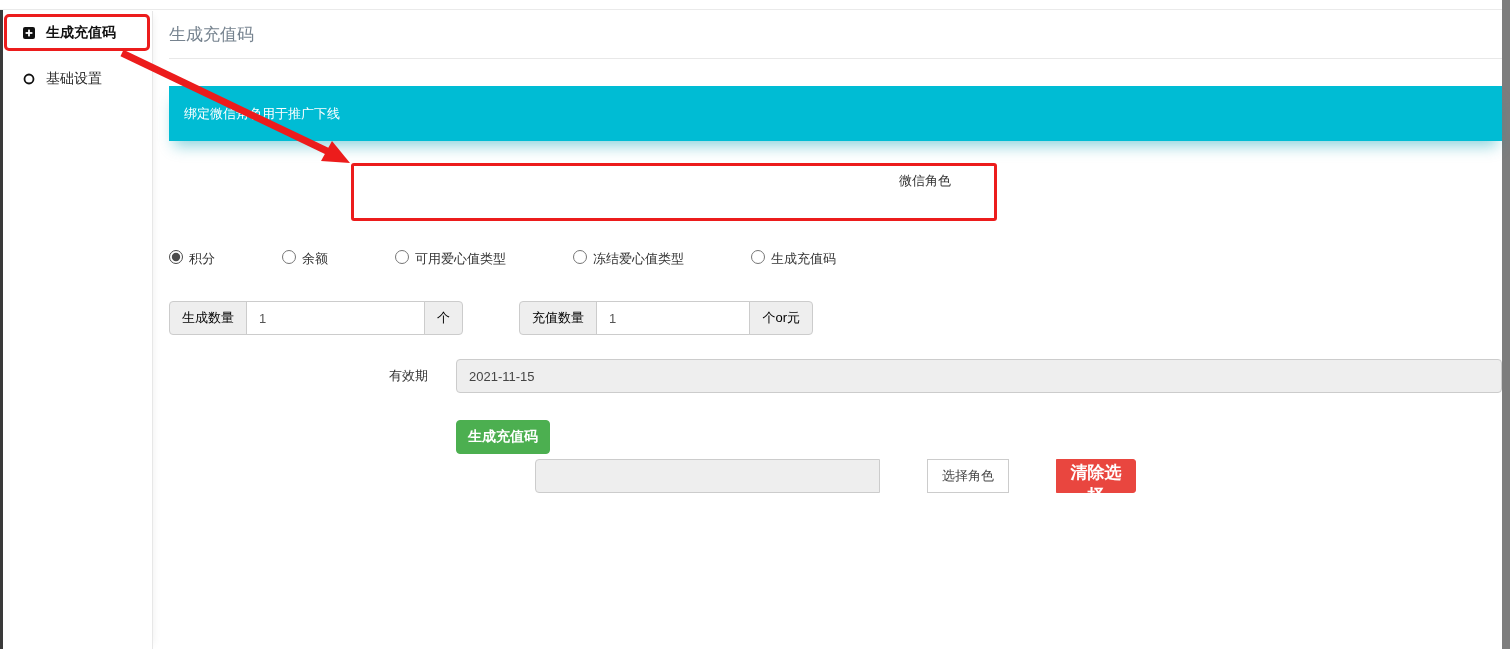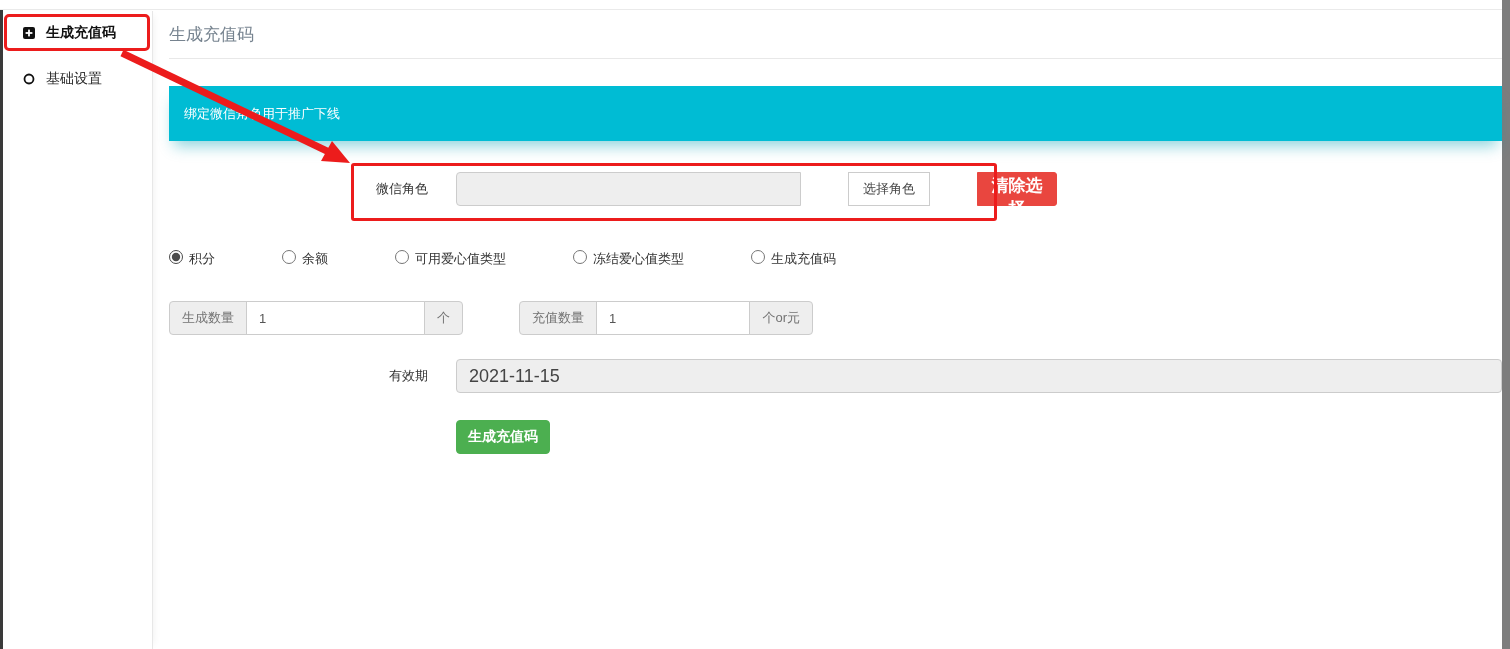--- a/index.html
+++ b/index.html
@@ -40,21 +40,21 @@
     margin-top: 27px; height: 55px;
     background: #00bcd4; color: #fff;
     display: flex; align-items: center;
     padding-left: 15px; font-size: 13px;
     box-shadow: 0 10px 14px -5px rgba(0,160,180,0.45);
   }
 
   
   .form-row { display: flex; align-items: center; }
   .form-label { width: 287px; padding-right: 28px; text-align: right; font-size: 13px; color: #333; flex: 0 0 287px; }
-  .row-role     { margin-top: 31px; height: 34px; }
+  .row-role     { margin-top: 31px; height: 34px; flex-direction: column; }
   .row-type     { margin-top: 44px; height: 18px; }
   .row-settings { margin-top: 33px; height: 34px; align-items: flex-start; }
   .row-settings .form-label { margin-top: 3px; }
   .row-settings .field-area { height: 34px; }
   .row-validity { margin-top: 24px; height: 34px; }
   .row-submit   { margin-top: 27px; height: 34px; }
   .field-area { display: flex; align-items: stretch; flex: 1; gap: 48px; }
 
   .input-disabled {
     width: 345px; height: 34px; background: #eee; border: 1px solid #ccc;
@@ -71,33 +71,33 @@
     background: #e9463f; border: 1px solid #e9463f; border-radius: 0 3px 3px 0;
     font-size: 17px; font-weight: bold; color: #fff; cursor: pointer;
     font-family: "Liberation Sans", sans-serif;
   }
 
   .radio-opt { display: inline-flex; align-items: flex-start; margin-right: 19px; font-size: 13px; color: #333; cursor: pointer; }
   .radio-opt input { width: 14px; height: 14px; margin: 0 6px 0 0; accent-color: #4a4a4a; cursor: pointer; }
 
   .igroup { display: flex; width: 294px; margin-right: 8px; height: 34px; }
   .iaddon {
-    background: #eee; border: 1px solid #ccc; color: #737373; font-size: 13px;
+    background: #eee; border: 1px solid #ccc; color: #000000; font-size: 13px;
     display: flex; align-items: center; padding: 0 12px; white-space: nowrap;
   }
   .iaddon.left  { border-radius: 4px 0 0 4px; }
   .iaddon.right { border-radius: 0 4px 4px 0; margin-left: -1px; }
   .iinput {
     flex: 1; min-width: 0; margin-left: -1px;
     border: 1px solid #ccc; padding: 0 12px; font-size: 13px; color: #555;
   }
 
   .input-validity {
     flex: 1; height: 34px; background: #eee; border: 1px solid #ccc;
-    border-radius: 4px; padding: 0 12px; font-size: 18px; color: #444;
+    border-radius: 4px; padding: 0 12px; font-size: 13px; color: #444;
   }
 
   .btn-generate {
     width: 94px; height: 34px;
     background: #4caf50; border: 1px solid #4caf50; border-radius: 4px;
     color: #fff; font-size: 14px; font-weight: bold; cursor: pointer;
     font-family: "Liberation Sans", sans-serif;
   }
 
   

